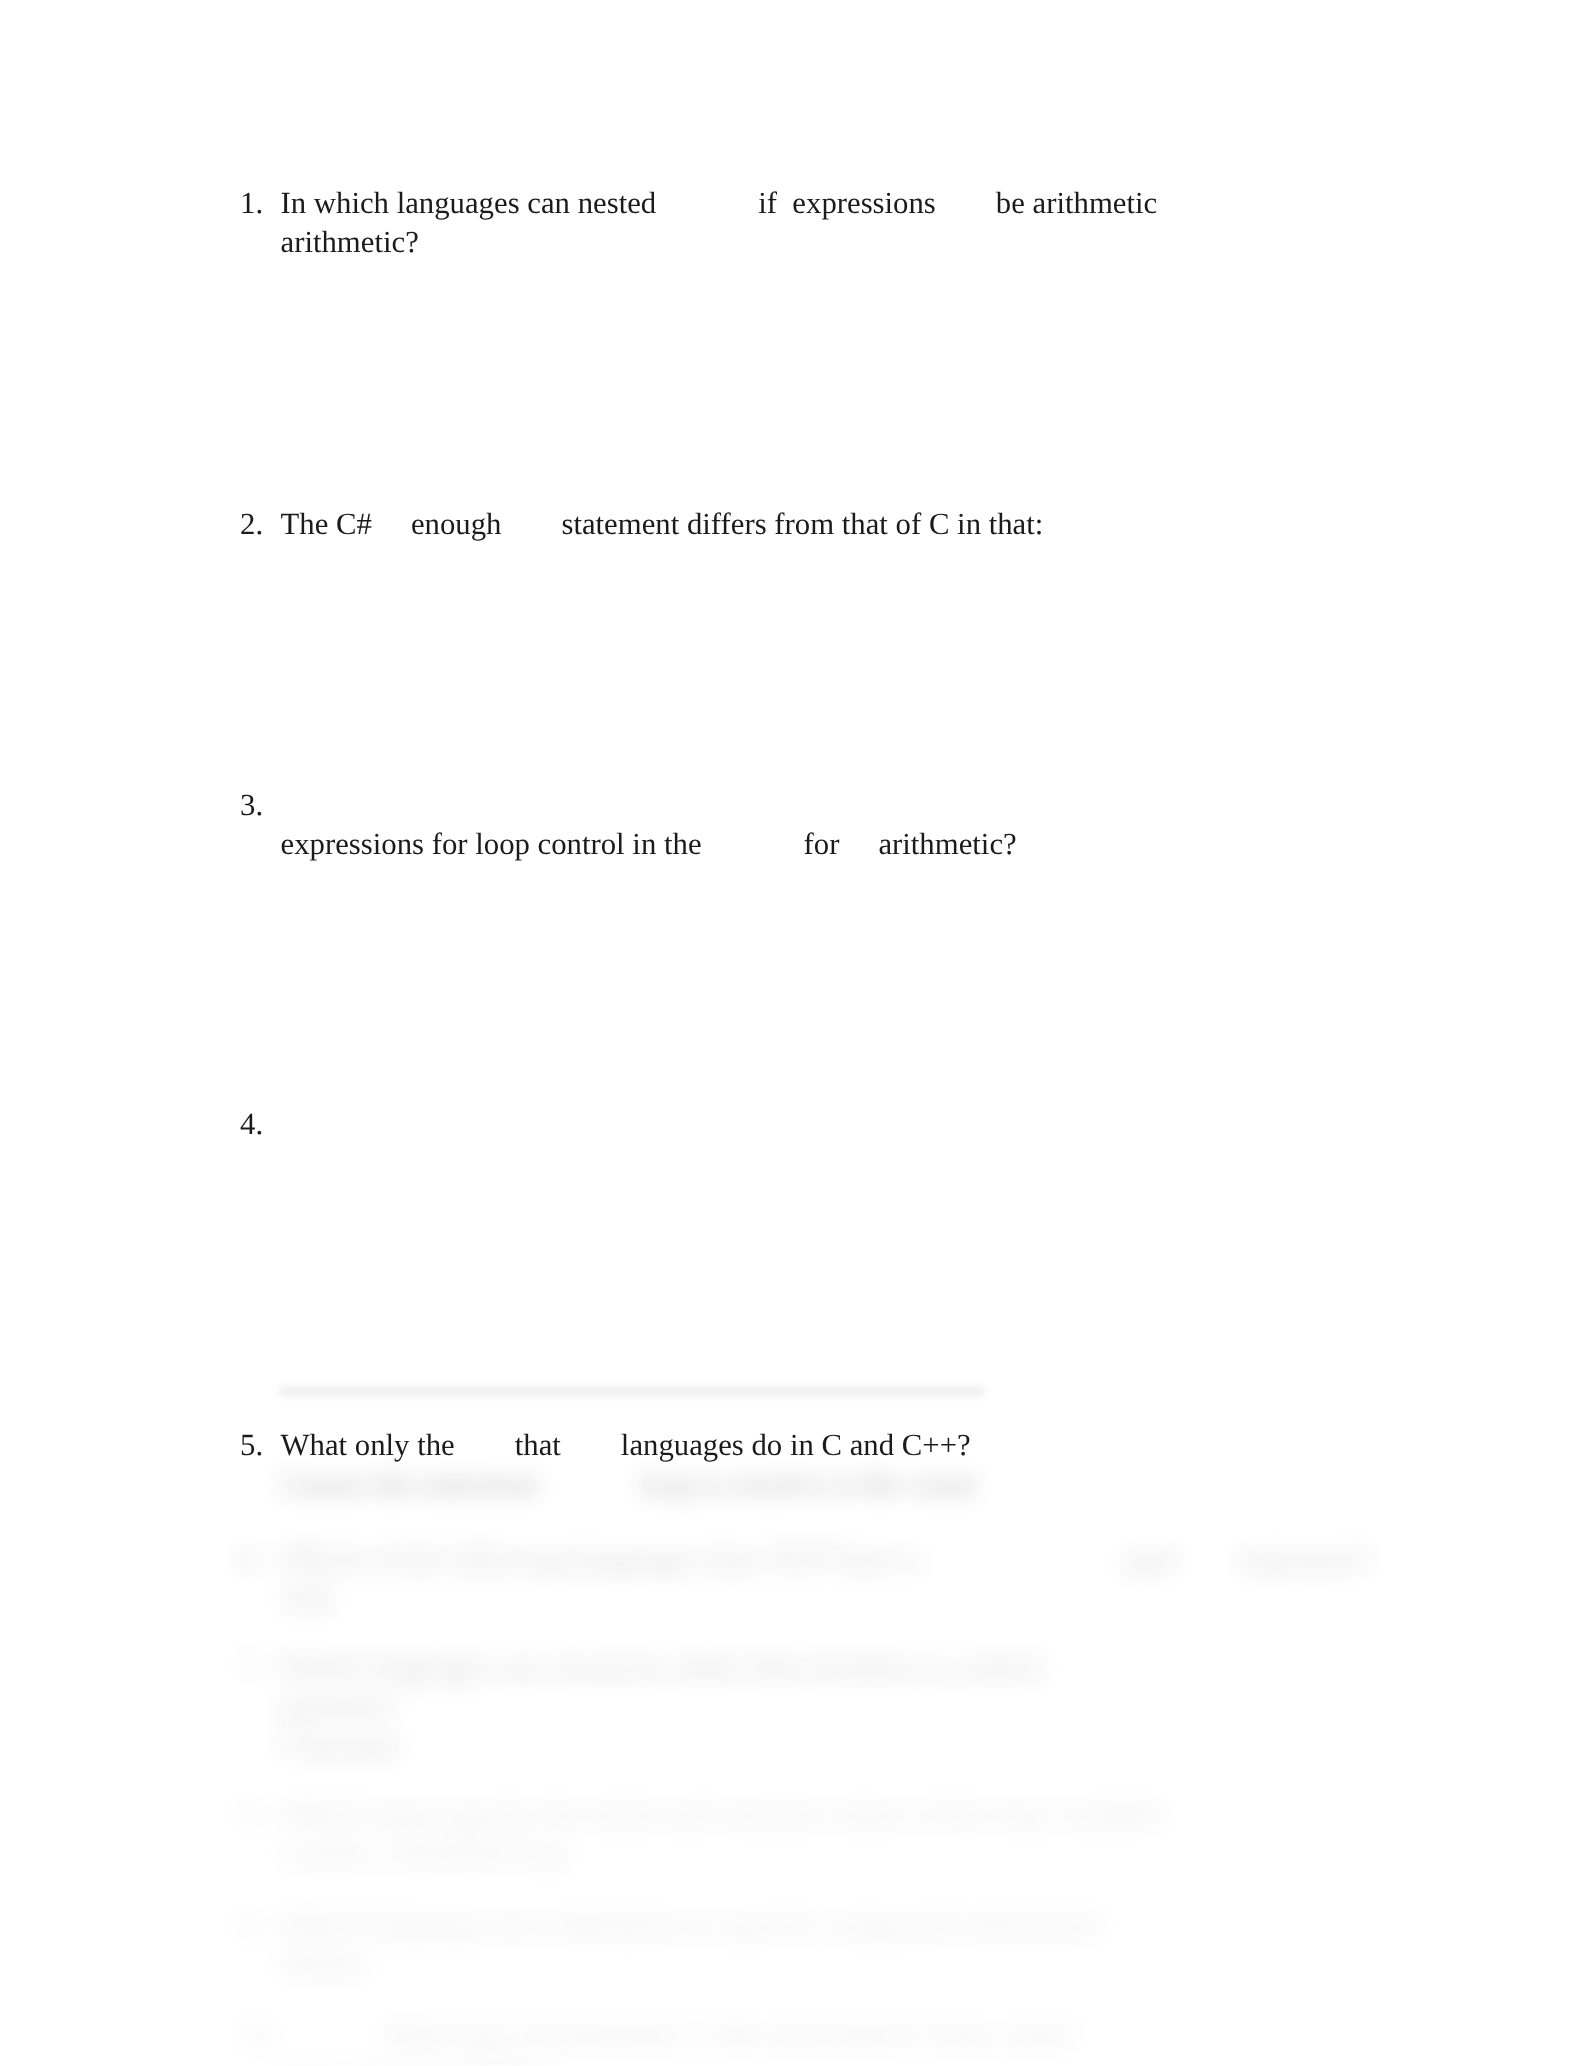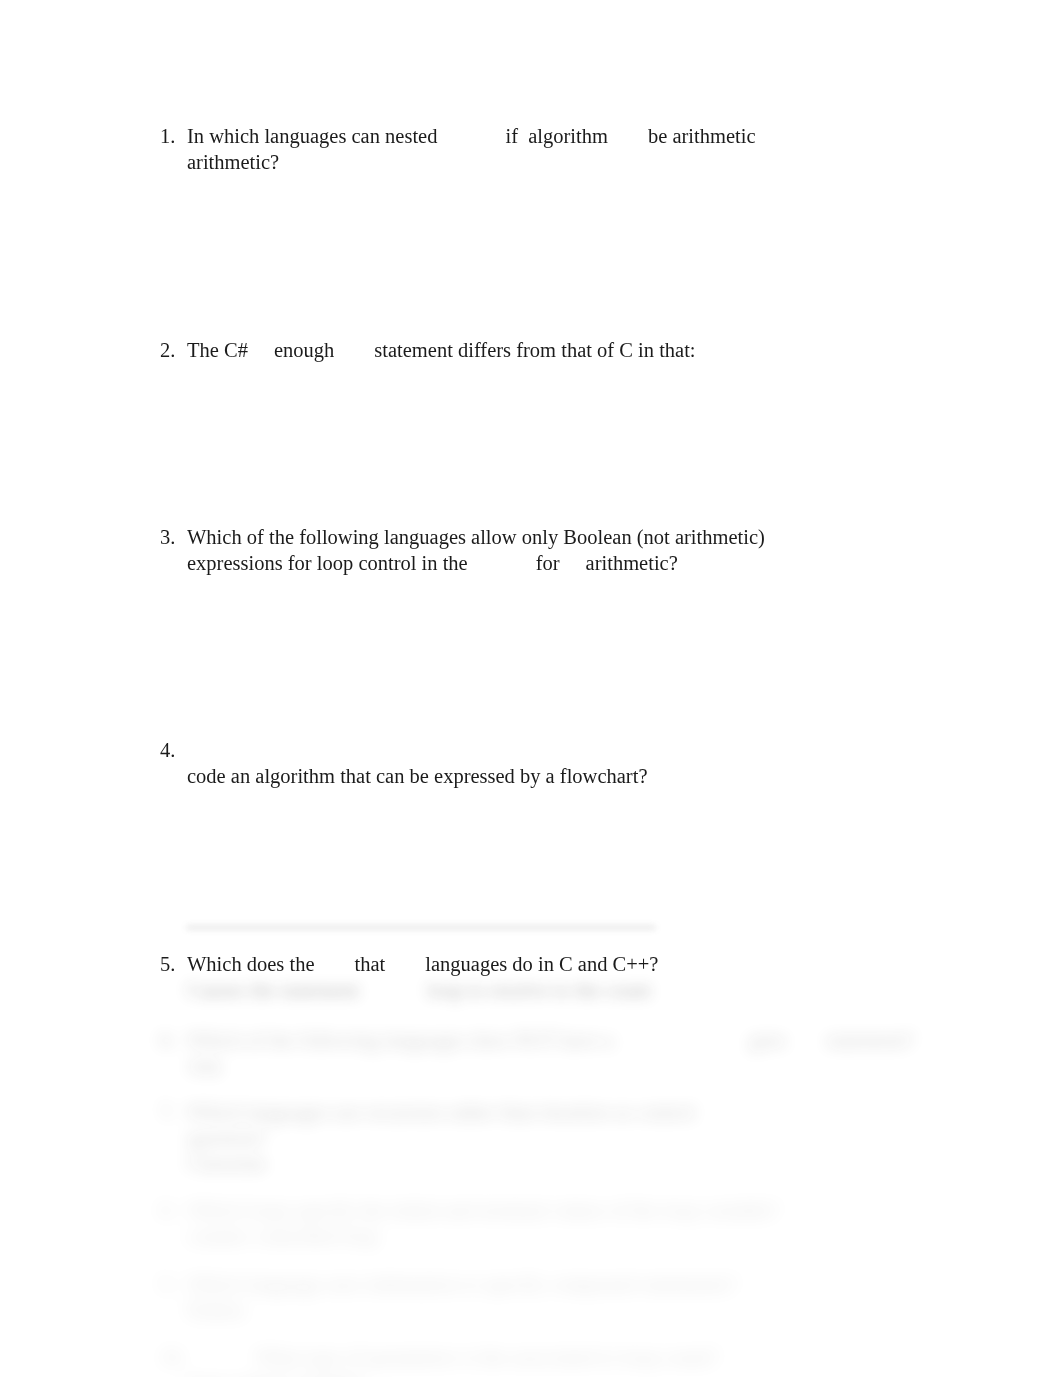--- a/index.html
+++ b/index.html
@@ -83,52 +83,51 @@
   }
 </style>
 </head>
 <body>
 
 <div class="page">
 
   <div class="qitem" style="left:155px; top:124px; width:700px;">
     <span class="qnum">1.</span>
     <span class="qbody">
-      <span>In which languages can nested</span><span class="gap-lg"></span><span class="kw">if  algorithm</span><span class="gap-md"></span><span>be arithmetic</span><br>
+      <span>In which languages can nested</span><span class="gap-lg"></span><span class="kw">if  expressions</span><span class="gap-md"></span><span>be arithmetic</span><br>
       <span>arithmetic?</span>
     </span>
   </div>
 
   <div class="qitem" style="left:155px; top:338px; width:700px;">
     <span class="qnum">2.</span>
     <span class="qbody">
       <span>The C#</span><span class="gap-sm"></span><span class="kw">enough</span><span class="gap-md"></span><span>statement differs from that of C in that:</span>
     </span>
   </div>
 
   <div class="qitem" style="left:155px; top:525px; width:700px;">
     <span class="qnum">3.</span>
     <span class="qbody">
-      <span>Which of the following languages allow only Boolean (not arithmetic)</span><br>
+      <br>
       <span>expressions for loop control in the</span><span class="gap-lg"></span><span class="kw">for</span><span class="gap-sm"></span><span>arithmetic?</span>
     </span>
   </div>
 
   <div class="qitem" style="left:155px; top:738px; width:700px;">
     <span class="qnum">4.</span>
     <span class="qbody">
       <br>
-      <span>code an algorithm that can be expressed by a flowchart?</span>
     </span>
   </div>
 
   <div class="qitem" style="left:155px; top:952px; width:760px;">
     <span class="qnum">5.</span>
     <span class="qbody">
-      <span>Which does the</span><span class="gap-md"></span><span class="kw">that</span><span class="gap-md"></span><span>languages do in C and C++?</span>
+      <span>What only the</span><span class="gap-md"></span><span class="kw">that</span><span class="gap-md"></span><span>languages do in C and C++?</span>
     </span>
   </div>
 
   <div class="blurwrap">
 
     <div class="blur-line" style="left:186px; top:926px; width:470px; height:3px; filter: blur(3px); opacity:0.30;"></div>
 
     <div class="blurred b-medium" style="left:155px; top:978px; width:800px;">
       <span class="qnum"></span>
       <span class="qbody">

